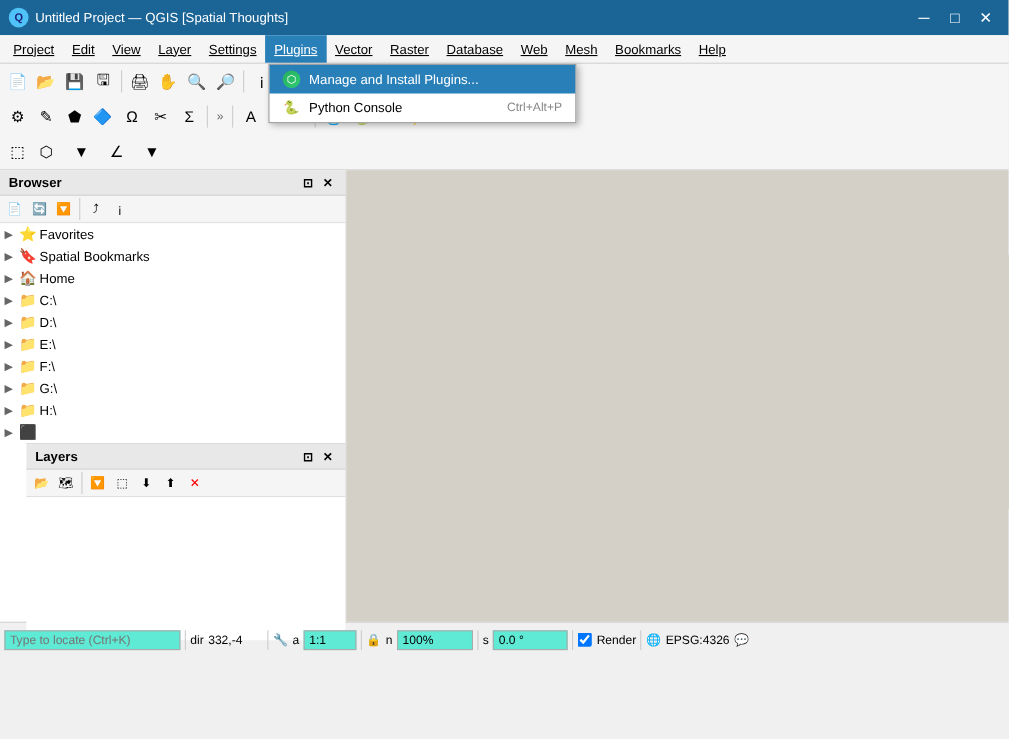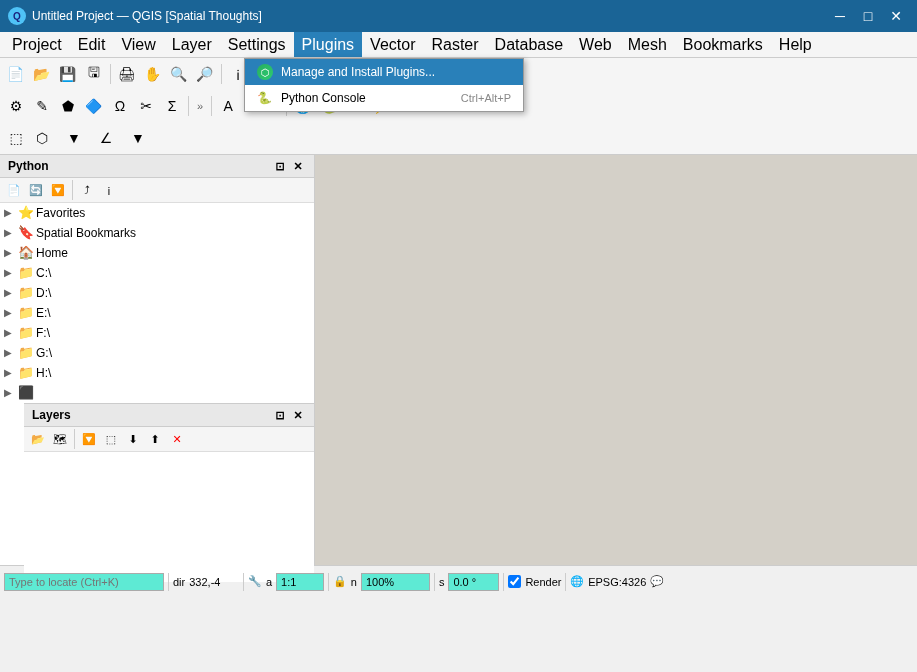--- a/index.html
+++ b/index.html
@@ -27,25 +27,26 @@
       background: #f5f5f5;
       border-bottom: 1px solid #ccc;
       height: 26px;
       display: flex;
       align-items: center;
       padding: 0 4px;
     }
     .menu-item {
       padding: 3px 8px;
       cursor: pointer;
-      font-size: 16px;
+      font-size: 12px;
       height: 100%;
       display: flex;
       align-items: center;
       position: relative;
+      text-decoration: underline;
     }
     .menu-item.active { background: #2980b9; color: white; }
 
     
     .dropdown-menu {
       position: absolute;
       top: 58px;
       left: 244px;
       background: white;
       border: 1px solid #999;
@@ -308,21 +309,21 @@
     <span class="shortcut">Ctrl+Alt+P</span>
   </div>
 </div>
 
 <div style="display:flex; height: 410px;">
 
   <div class="left-panel">
 
     <div class="panel" style="flex:1; display:flex; flex-direction:column;">
       <div class="panel-header">
-        <span>Python</span>
+        <span>Browser</span>
         <div class="panel-header-controls">
           <span class="panel-ctrl-btn">⊡</span>
           <span class="panel-ctrl-btn">✕</span>
         </div>
       </div>
       <div class="panel-toolbar">
         <button class="tb-btn" style="width:20px;height:20px;font-size:11px">📄</button>
         <button class="tb-btn" style="width:20px;height:20px;font-size:11px">🔄</button>
         <button class="tb-btn" style="width:20px;height:20px;font-size:11px">🔽</button>
         <div class="tb-sep"></div>
@@ -418,21 +419,21 @@
   <div class="status-sep"></div>
   <span>🔧</span>
   <span>a</span>
   <input class="status-input" style="width: 48px;" value="1:1">
   <div class="status-sep"></div>
   <span>🔒</span>
   <span>n</span>
   <input class="status-input" style="width: 69px;" value="100%">
   <div class="status-sep"></div>
   <span>s</span>
-  <input class="status-input" style="width: 51px;" value="0.0 °">
+  <input class="status-input" style="width: 68px;" value="0.0 °">
   <div class="status-sep"></div>
   <input type="checkbox" id="render-check" checked="" style="">
   <label for="render-check">Render</label>
   <div class="status-sep"></div>
   <span>🌐</span>
   <span>EPSG:4326</span>
   <span>💬</span>
 </div>
 
 </body></html>

